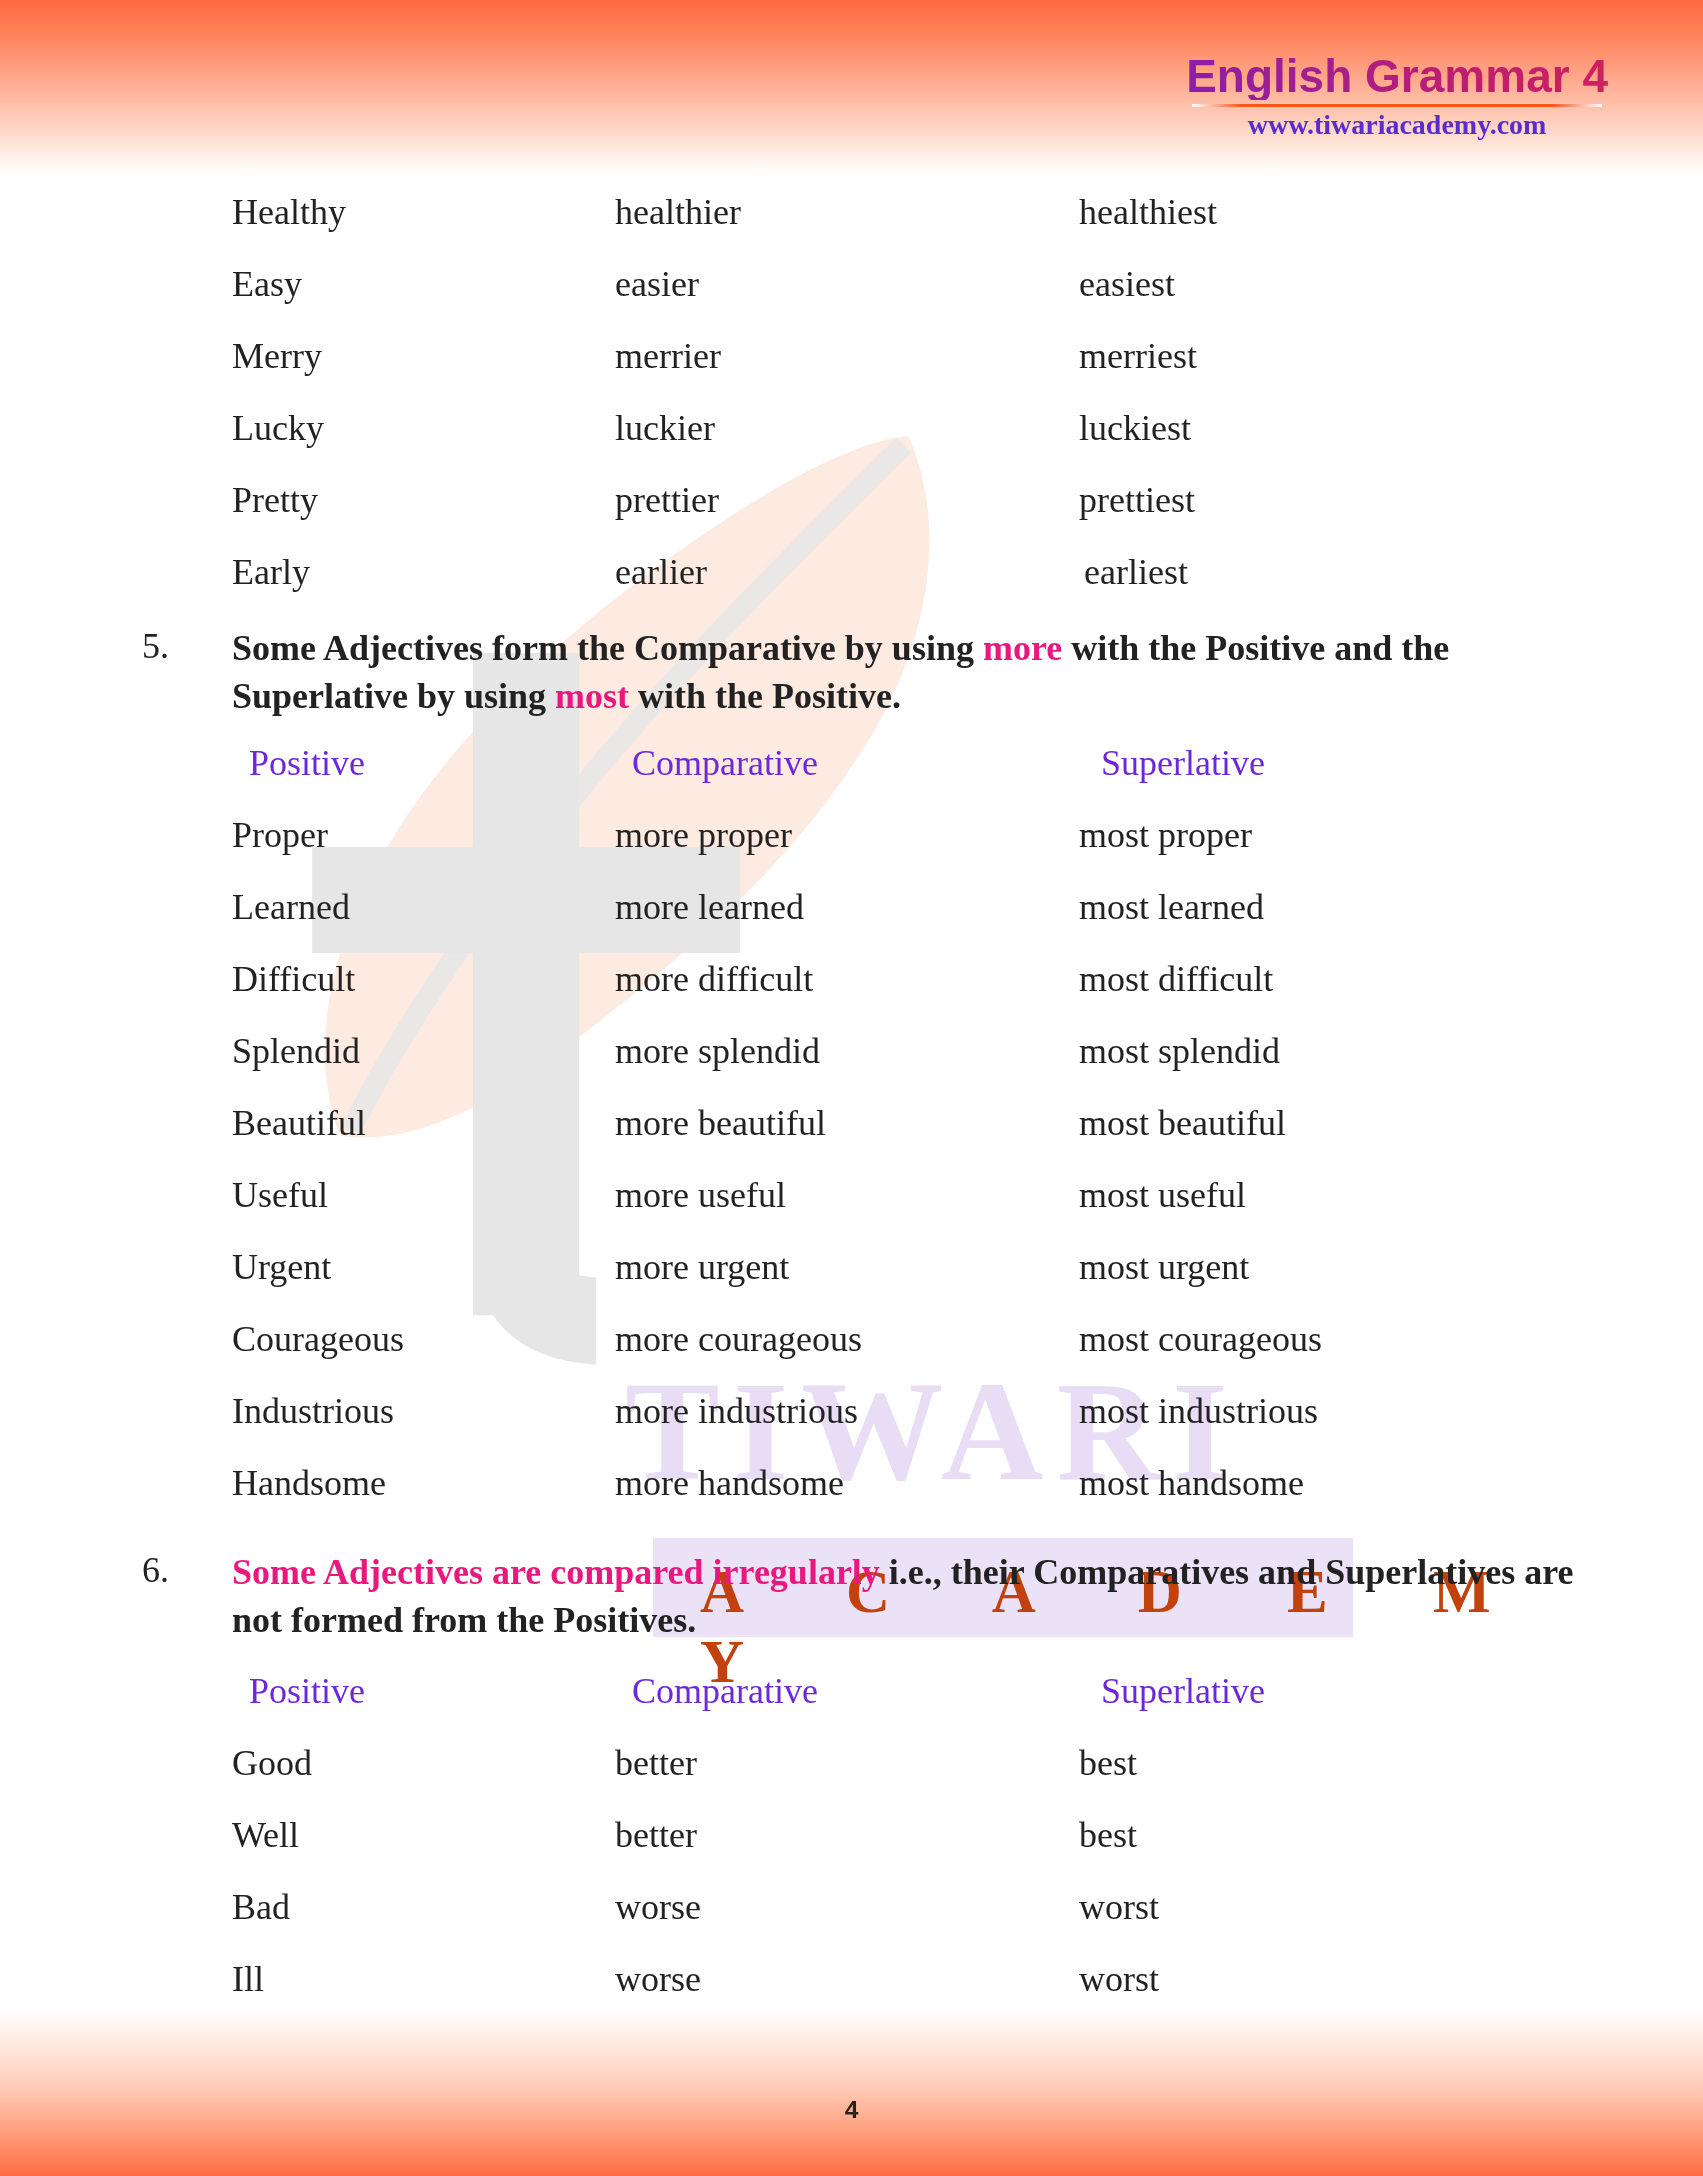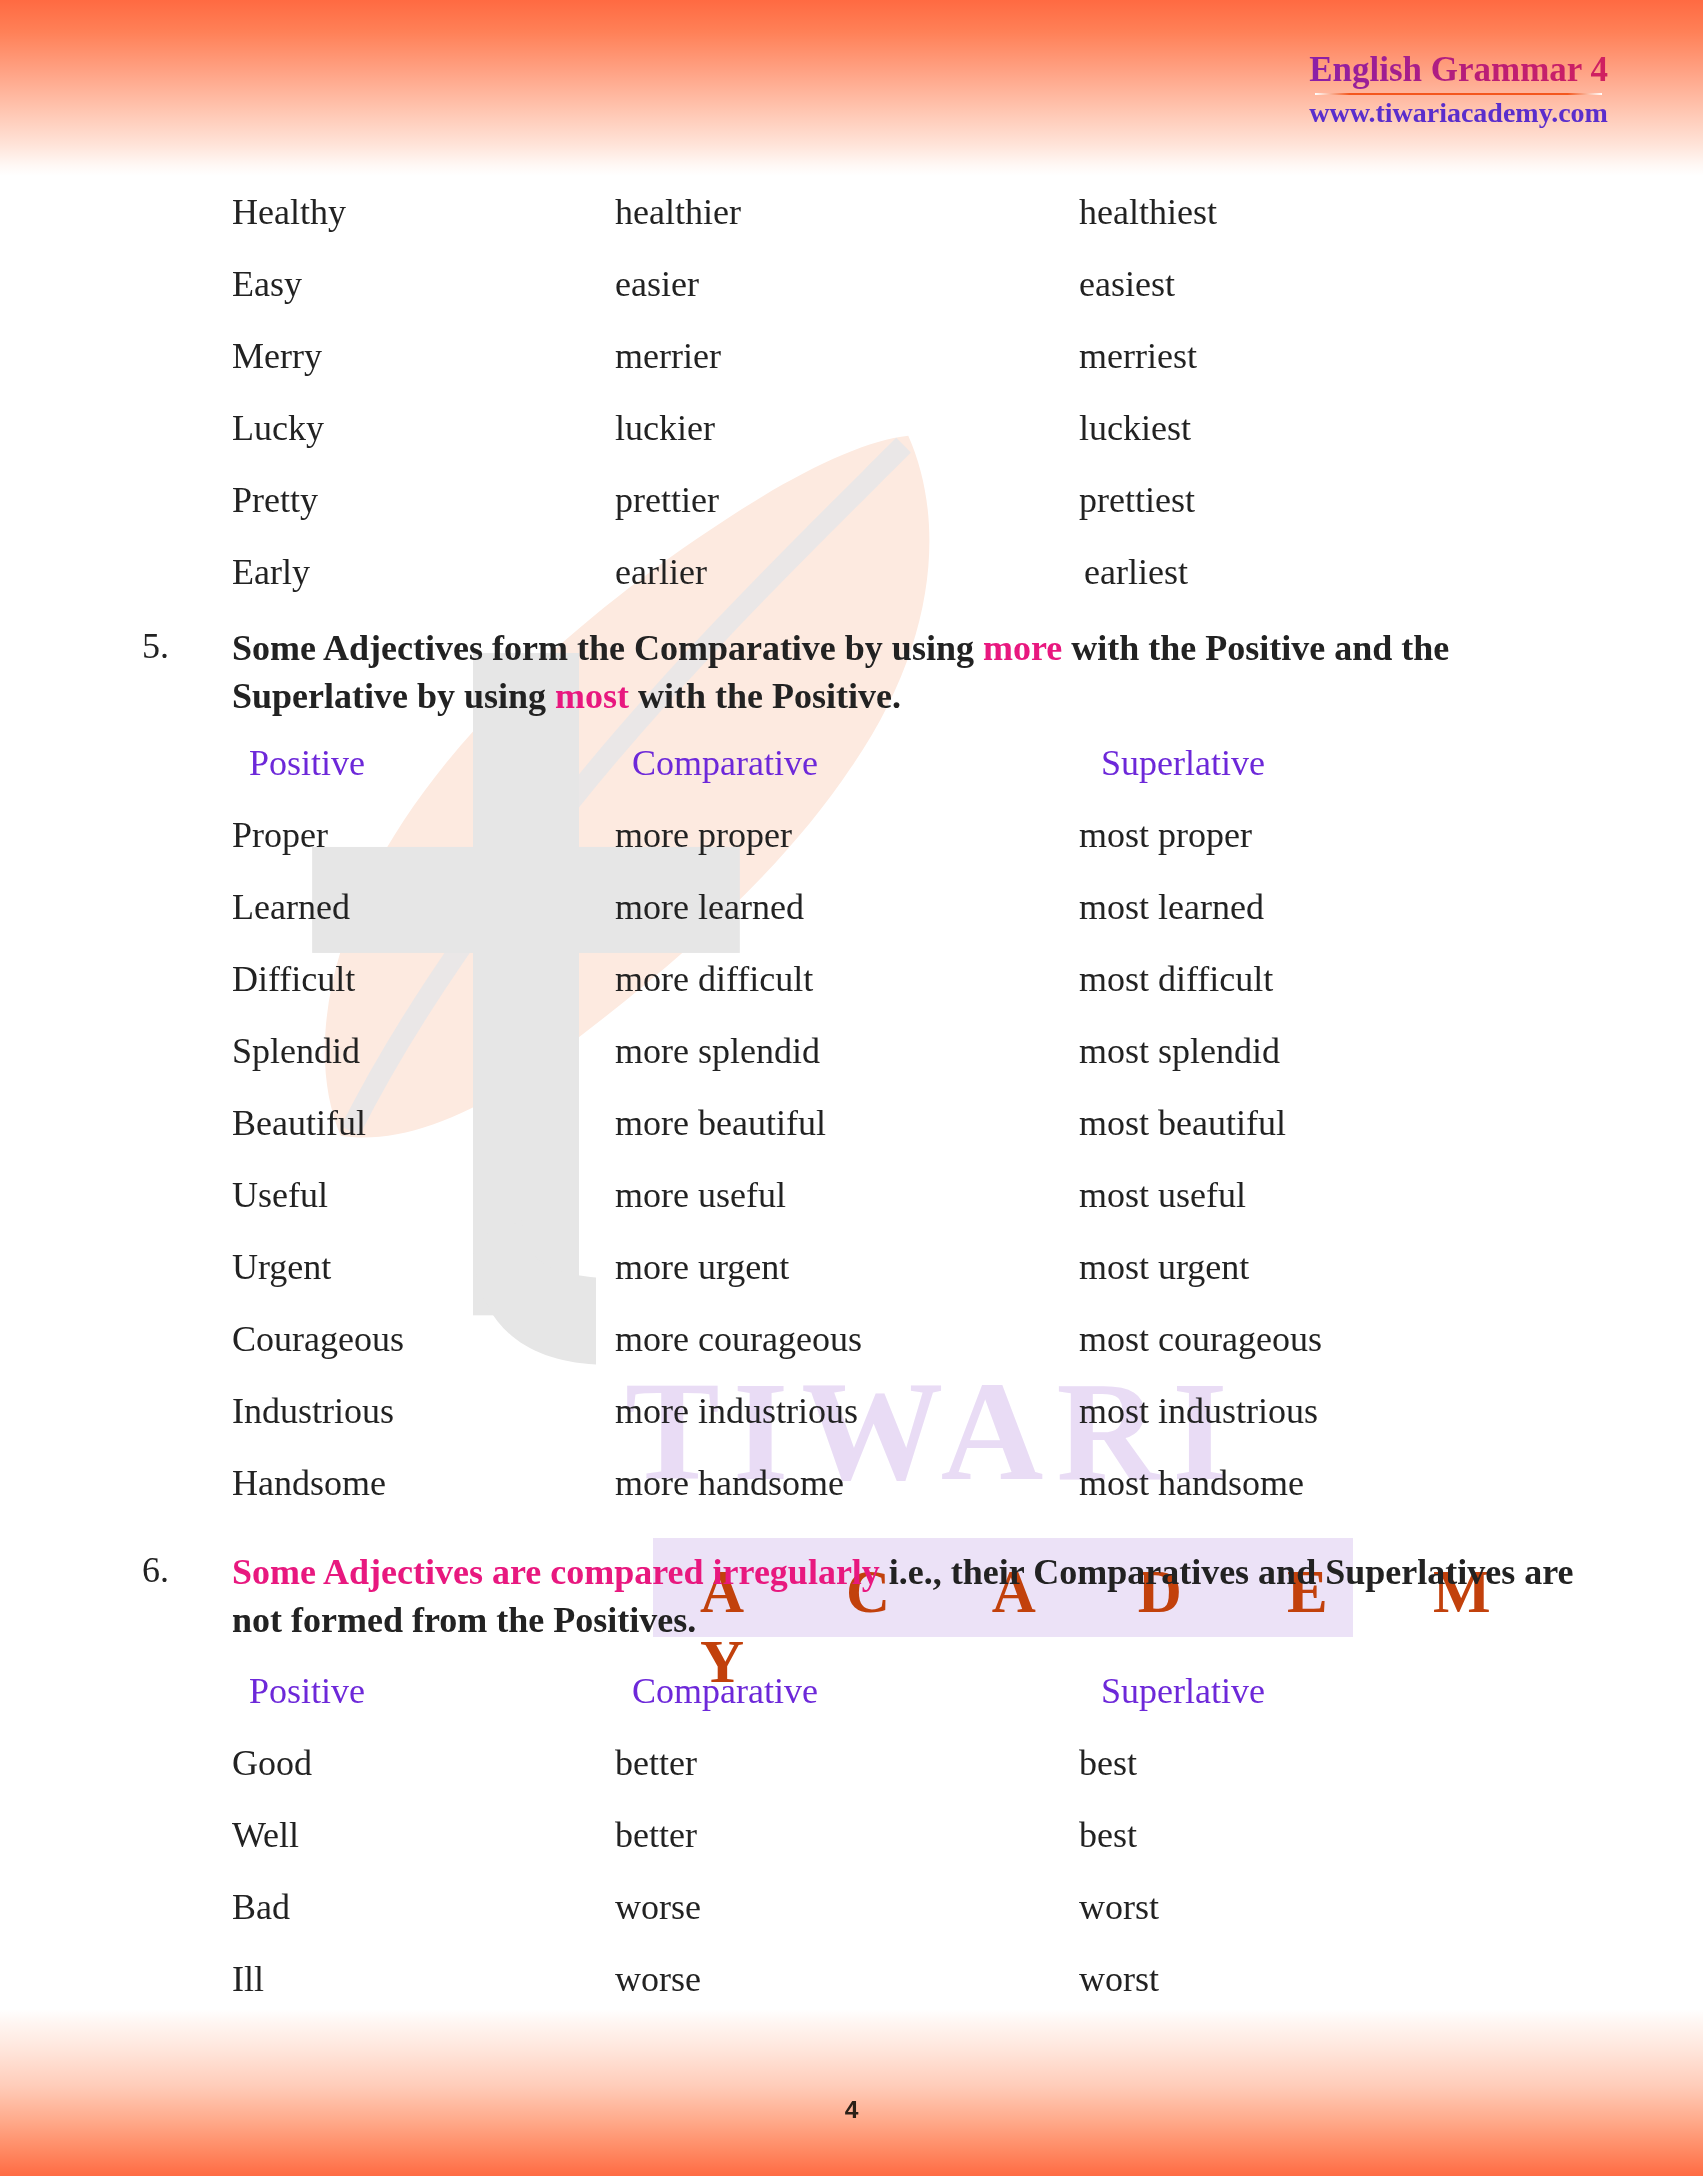--- a/index.html
+++ b/index.html
@@ -95,22 +95,22 @@
 
   
   .header {
     position: absolute;
     right: 95px;
     top: 52px;
     text-align: center;
     z-index: 3;
   }
   .header-title {
-    font-family: Liberation Serif, serif;
-    font-size: 35px;
+    font-family: Liberation Sans, sans-serif;
+    font-size: 46px;
     font-weight: 700;
     color: #a01e8c;
     background: linear-gradient(to right, #8a1fa8 0%, #b81d78 55%, #d02060 100%);
     -webkit-background-clip: text;
     background-clip: text;
     -webkit-text-fill-color: transparent;
     line-height: 1.05;
     white-space: nowrap;
   }
   .header-rule {

